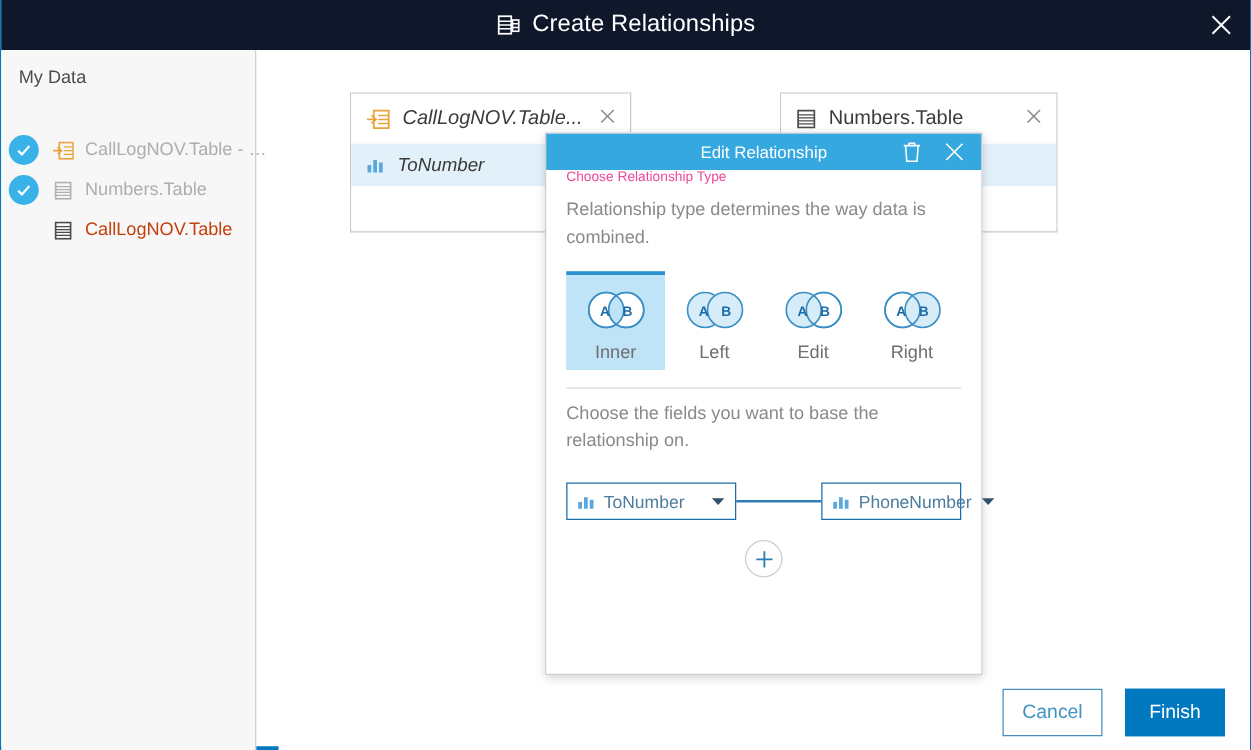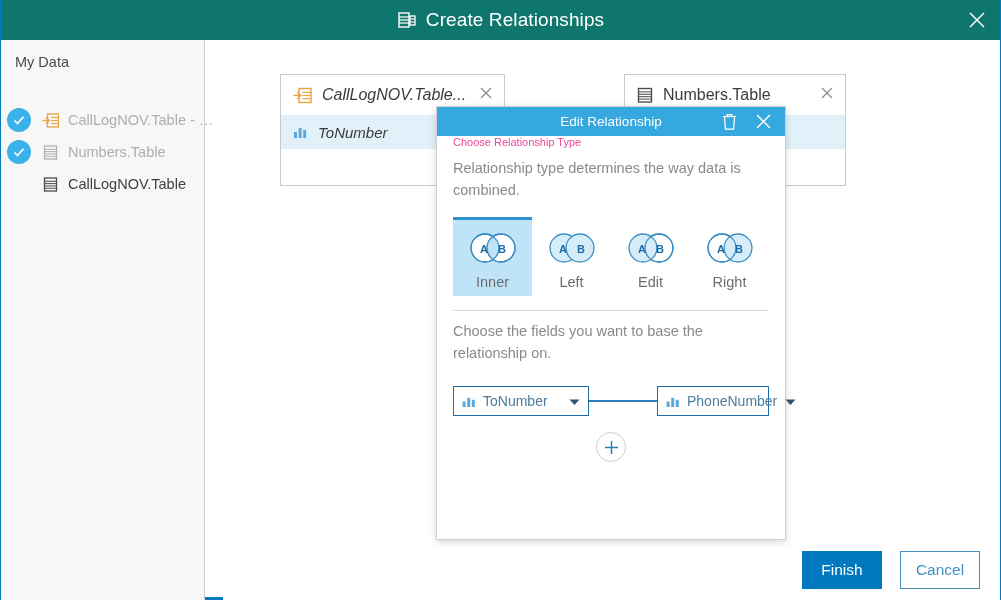--- a/index.html
+++ b/index.html
@@ -15,21 +15,21 @@
     background: #ffffff;
     border-left: 1px solid #0079c1;
     border-right: 1px solid #0079c1;
     border-bottom: 3px solid #0079c1;
   }
 
   
   #titlebar {
     position: absolute; left: 0; top: 0;
     width: 999px; height: 40px;
-    background: #0f766e;
+    background: #0f172a;
     color: #ffffff;
   }
   #titlebar-center {
     position: absolute; left: 0; top: 0;
     width: 999px; height: 40px;
     display: flex; align-items: center; justify-content: center;
     gap: 9px;
   }
   #title-text {
     font-size: 19px; font-weight: normal; letter-spacing: .1px;
@@ -65,21 +65,21 @@
     flex: 0 0 auto;
   }
   .side-check.hidden { visibility: hidden; }
   .side-ico { width: 20px; margin-left: 9px; flex: 0 0 auto;
               display: flex; align-items: center; justify-content: center; }
   .side-label {
     margin-left: 8px; font-size: 14.5px; white-space: nowrap;
     overflow: hidden; text-overflow: ellipsis; max-width: 150px;
   }
   .side-label.dim { color: #aeaeae; }
-  .side-label.norm { color: #404040; }
+  .side-label.norm { color: #c2410c; }
 
   
   #canvas {
     position: absolute; left: 222px; top: 40px;
     width: 777px; height: 560px; background: #ffffff;
   }
 
   
   .tcard {
     position: absolute;
@@ -309,22 +309,22 @@
             <line x1="3" y1="3" x2="13" y2="13" stroke="#8c8c8c" stroke-width="1.3"></line>
             <line x1="13" y1="3" x2="3" y2="13" stroke="#8c8c8c" stroke-width="1.3"></line>
           </svg>
         </span>
       </div>
       <div class="tcard-row"></div>
       <div class="tcard-row plain"></div>
     </div>
 
     <div id="footer" style="left:0">
+      <div class="fbtn" id="btn-cancel">Cancel</div>
       <div class="fbtn" id="btn-finish">Finish</div>
-      <div class="fbtn" id="btn-cancel">Cancel</div>
     </div>
   </div>
 
   <div id="edit-dialog">
     <div id="ed-header">
       <span id="ed-title">Edit Relationship</span>
       <span id="ed-trash">
         <svg width="17" height="19" viewBox="0 0 17 19">
           <polyline points="3.5,5 4.4,17 12.6,17 13.5,5" fill="none" stroke="#ffffff" stroke-width="1.25"></polyline>
           <line x1="2" y1="4.5" x2="15" y2="4.5" stroke="#ffffff" stroke-width="1.25"></line>

